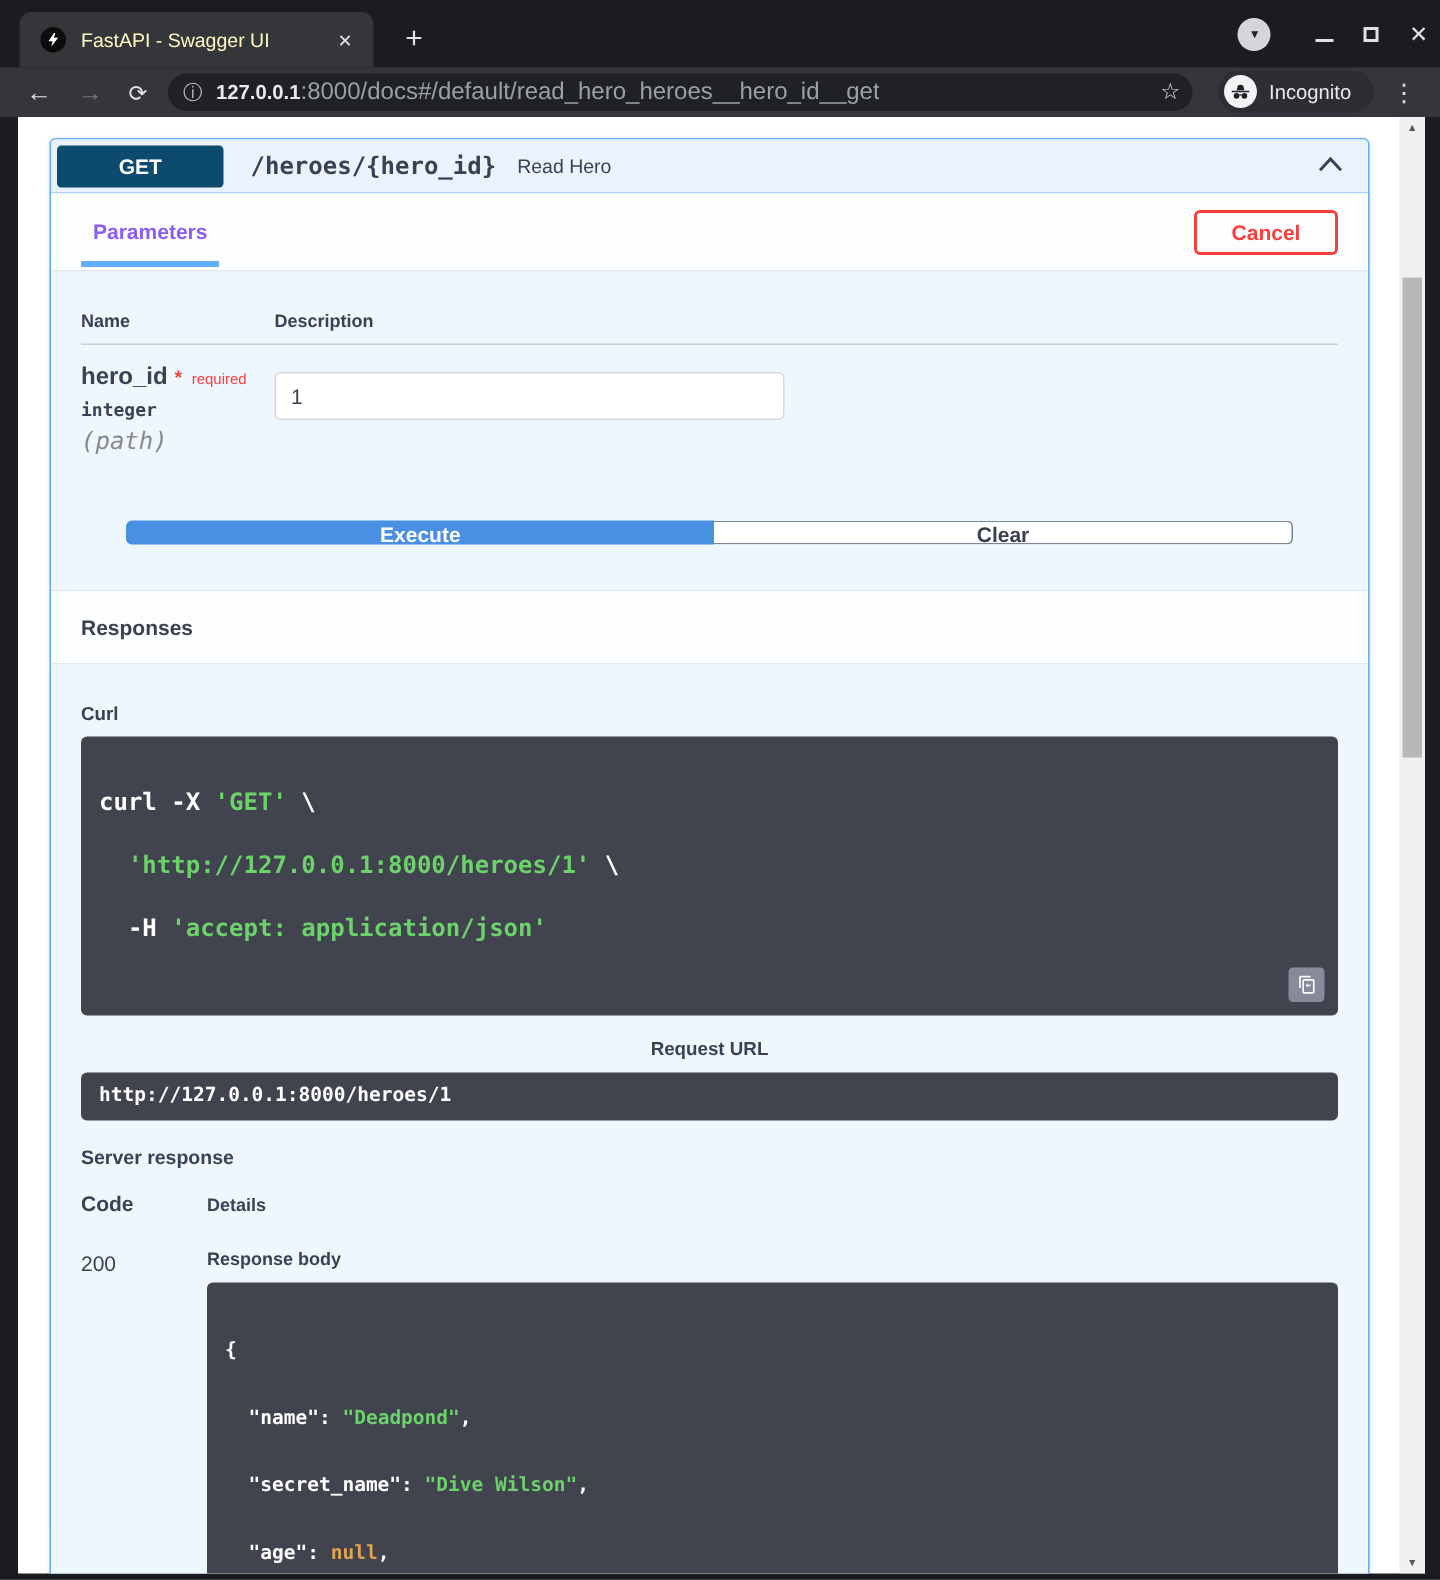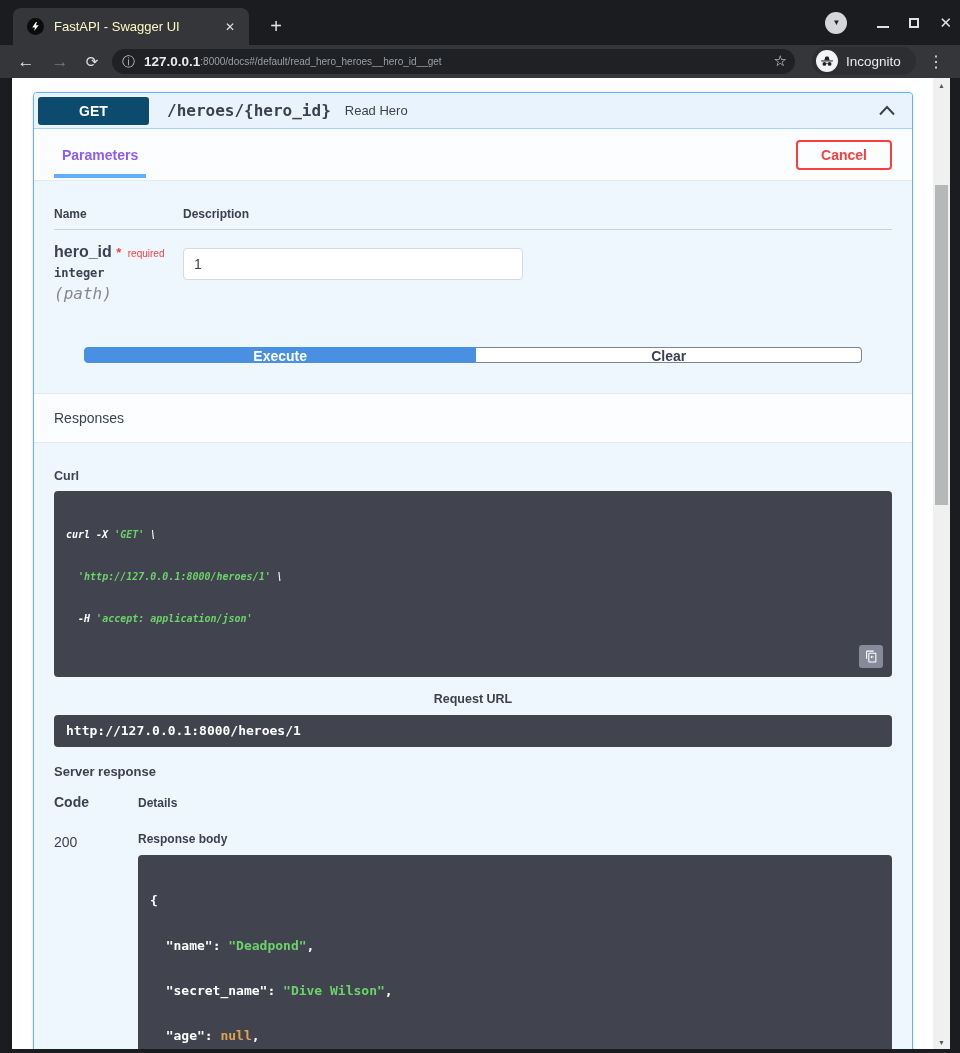--- a/index.html
+++ b/index.html
@@ -29,21 +29,21 @@
 
   
   .toolbar { position:absolute; top:45px; left:0; width:100%; height:33px; background:#35363a; }
   .nav-ic { position:absolute; top:0; height:33px; width:28px; display:flex; align-items:center;
     justify-content:center; color:#dfe1e5; font-size:17px; }
   .nav-back { left:12px; } .nav-fwd { left:46px; color:#74787d; } .nav-reload { left:78px; font-size:15px; }
   .omnibox { position:absolute; left:112px; top:4px; width:683px; height:25px; background:#202124;
     border-radius:13px; display:flex; align-items:center; padding:0 30px 0 10px; }
   .info-ic { color:#bdc1c6; font-size:13px; margin-right:9px; }
   .url-host { color:#e8eaed; font-size:13.5px; font-weight:bold; }
-  .url-rest { color:#9aa0a6; font-size:10px; white-space:nowrap; overflow:hidden; }
+  .url-rest { color:#9aa0a6; font-size:16px; white-space:nowrap; overflow:hidden; }
   .star-ic { position:absolute; right:8px; top:3px; color:#dfe1e5; font-size:15px; }
   .incog-chip { position:absolute; left:812px; top:2px; width:104px; height:28px; background:#2d2e32;
     border-radius:14px; display:flex; align-items:center; padding:0 8px 0 4px; }
   .incog-circle { width:22px; height:22px; border-radius:50%; background:#f1f3f4; display:flex;
     align-items:center; justify-content:center; flex:none; }
   .incog-label { color:#e8eaed; font-size:13.5px; margin-left:8px; }
   .menu-dots { position:absolute; left:924px; top:0; height:33px; width:24px; display:flex;
     align-items:center; justify-content:center; color:#dfe1e5; font-size:16px; }
 
   
@@ -98,27 +98,27 @@
   .exec-row { display:flex; margin:44px 30px 0 30px; height:16px; }
   .execute-btn { flex:1.015; background:#4990e2; border:1px solid #4990e2; border-radius:4px 0 0 4px;
     color:#fff; font-weight:bold; font-size:14px; font-family:"Liberation Sans", sans-serif; }
   .clear-btn { flex:1; background:#fff; border:1px solid #7d8492; border-left:none;
     border-radius:0 4px 4px 0; color:#3b4151; font-weight:bold; font-size:14px;
     font-family:"Liberation Sans", sans-serif; }
   .exec-gap { height:30px; }
 
   .responses-header { height:50px; background:#fbfdff; border-top:1px solid #e3e9ef;
     border-bottom:1px solid #e3e9ef; display:flex; align-items:center; padding:0 20px; }
-  .responses-header span { font-size:14px; font-weight:normal; color:#3b4151; }
+  .responses-header span { font-size:14px; font-weight:bold; color:#3b4151; }
 
   .responses-inner { padding:26px 20px 0 20px; }
   .blk-label { font-size:12.5px; font-weight:bold; color:#3b4151; }
   .codeblock { background:#41444e; border-radius:4px; color:#fff;
     font-family:"DejaVu Sans Mono", monospace; font-weight:bold; white-space:pre; position:relative; }
-  .curl-block { margin-top:8px; padding:9px 12px; font-size:10px; line-height:14px;font-style:italic; }
+  .curl-block { margin-top:8px; padding:9px 12px; font-size:16px; line-height:14px; }
   .tok-s { color:#6cd26a; } .tok-null { color:#e0a44e; }
   .copy-btn { position:absolute; right:9px; bottom:9px; width:24px; height:23px; background:#878b99;
     border-radius:3px; border:none; display:flex; align-items:center; justify-content:center; }
   .requrl-label { margin-top:15px;text-align:center; }
   .requrl-block { margin-top:9px; padding:9px 12px; font-size:13px; line-height:14px; }
   .srvresp-label { margin-top:17px; font-size:13px; }
   .rt-head { display:flex; margin-top:15px; }
   .rt-code { width:84px; font-size:14px; font-weight:bold; }
   .rt-details { font-size:12px; font-weight:bold; padding-top:2px; }
   .resp-row { display:flex; margin-top:22px; }

